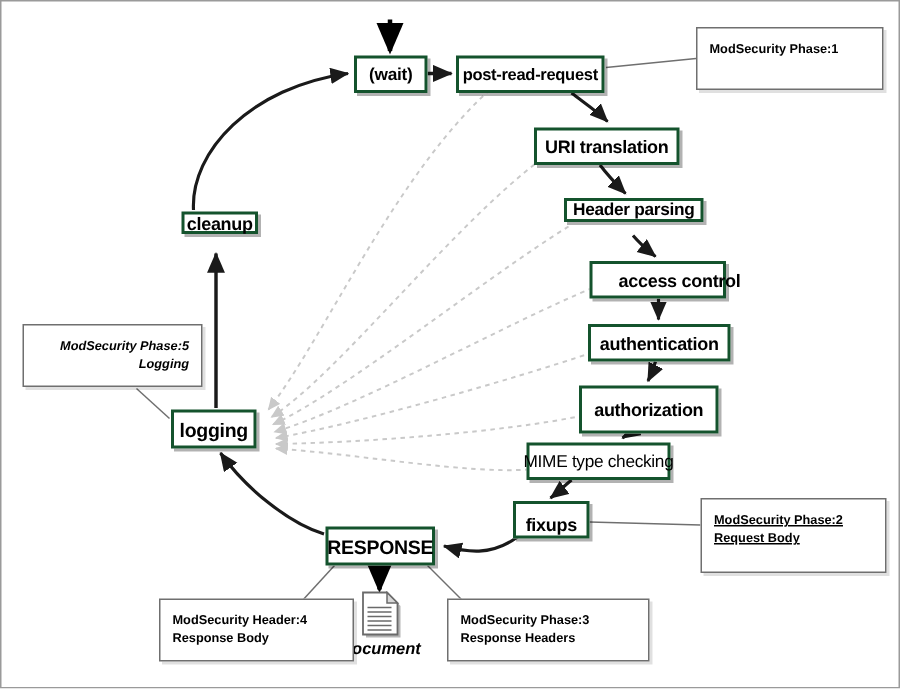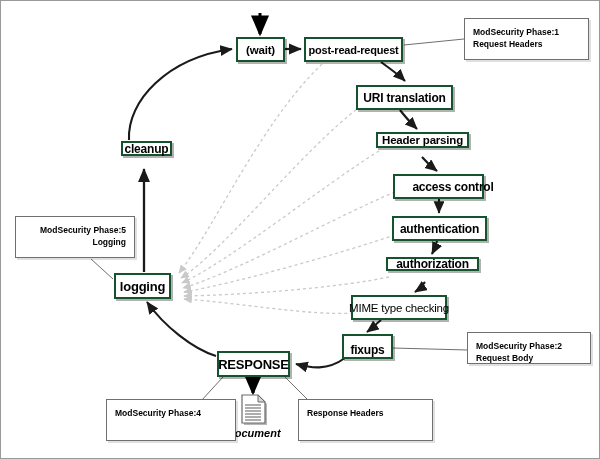--- a/index.html
+++ b/index.html
@@ -32,21 +32,21 @@
     background:#ffffff;
     border:1px solid #6f6f6f;
     color:#000000;
     font-size:8.5px;
     font-weight:bold;
     line-height:12px;
     padding:7px 8px;
     z-index:4;
     box-shadow:2px 2px 0 rgba(0,0,0,0.12);
   }
-  .note.right-align{text-align:right;}
+  .note.right-align{text-align:right;font-style:italic;}
   .doc-icon{
     position:absolute;
     z-index:3;
   }
   .doc-label{
     position:absolute;
     font-style:italic;
     font-weight:bold;
     font-size:11px;
     color:#000;
@@ -164,21 +164,21 @@
   </div>
 
   <div class="node shadow" style="left:392px;top:173px;width:91px;height:25px;font-size:12px;padding-left:29px;">
     <span>access control</span>
   </div>
 
   <div class="node shadow" style="left:391px;top:215px;width:95px;height:25px;font-size:12px;">
     <span>authentication</span>
   </div>
 
-  <div class="node shadow" style="left:385px;top:256px;width:93px;height:14px;font-size:12px;justify-content:center;">
+  <div class="node shadow" style="left:385px;top:256px;width:93px;height:32px;font-size:12px;justify-content:center;">
     <span>authorization</span>
   </div>
 
   <div class="node shadow" style="left:350px;top:294px;width:96px;height:25px;font-size:11.5px;font-weight:normal;">
     <span>MIME type checking</span>
   </div>
 
   <div class="node shadow" style="left:341px;top:333px;width:51px;height:25px;font-size:12px;align-items:flex-end;">
     <span>fixups</span>
   </div>
@@ -207,34 +207,35 @@
         <line x1="6" y1="20" x2="22" y2="20"></line>
         <line x1="6" y1="23" x2="22" y2="23"></line>
         <line x1="6" y1="26" x2="22" y2="26"></line>
       </g>
     </svg>
   </div>
   <div class="doc-label" style="left:227px;top:426px;">document</div>
 
   <div class="note" style="left:463px;top:17px;width:125px;height:42px;">
     <div>ModSecurity Phase:1</div>
-    <div>Request Headers</div>
-  </div>
-
-  <div class="note" style="left:466px;top:331px;width:124px;height:32px;">
+  </div>
+
+  <div class="note" style="left:466px;top:331px;width:124px;height:50px;text-decoration:underline;">
     <div>ModSecurity Phase:2</div>
     <div>Request Body</div>
   </div>
 
   <div class="note" style="left:297px;top:398px;width:135px;height:42px;">
+    <div>ModSecurity Phase:3</div>
     <div>Response Headers</div>
   </div>
 
   <div class="note" style="left:105px;top:398px;width:130px;height:42px;">
-    <div>ModSecurity Phase:4</div>
+    <div>ModSecurity Header:4</div>
+    <div>Response Body</div>
   </div>
 
   <div class="note right-align" style="left:14px;top:215px;width:120px;height:42px;">
     <div>ModSecurity Phase:5</div>
     <div>Logging</div>
   </div>
 
 </div>
 
 </body></html>

